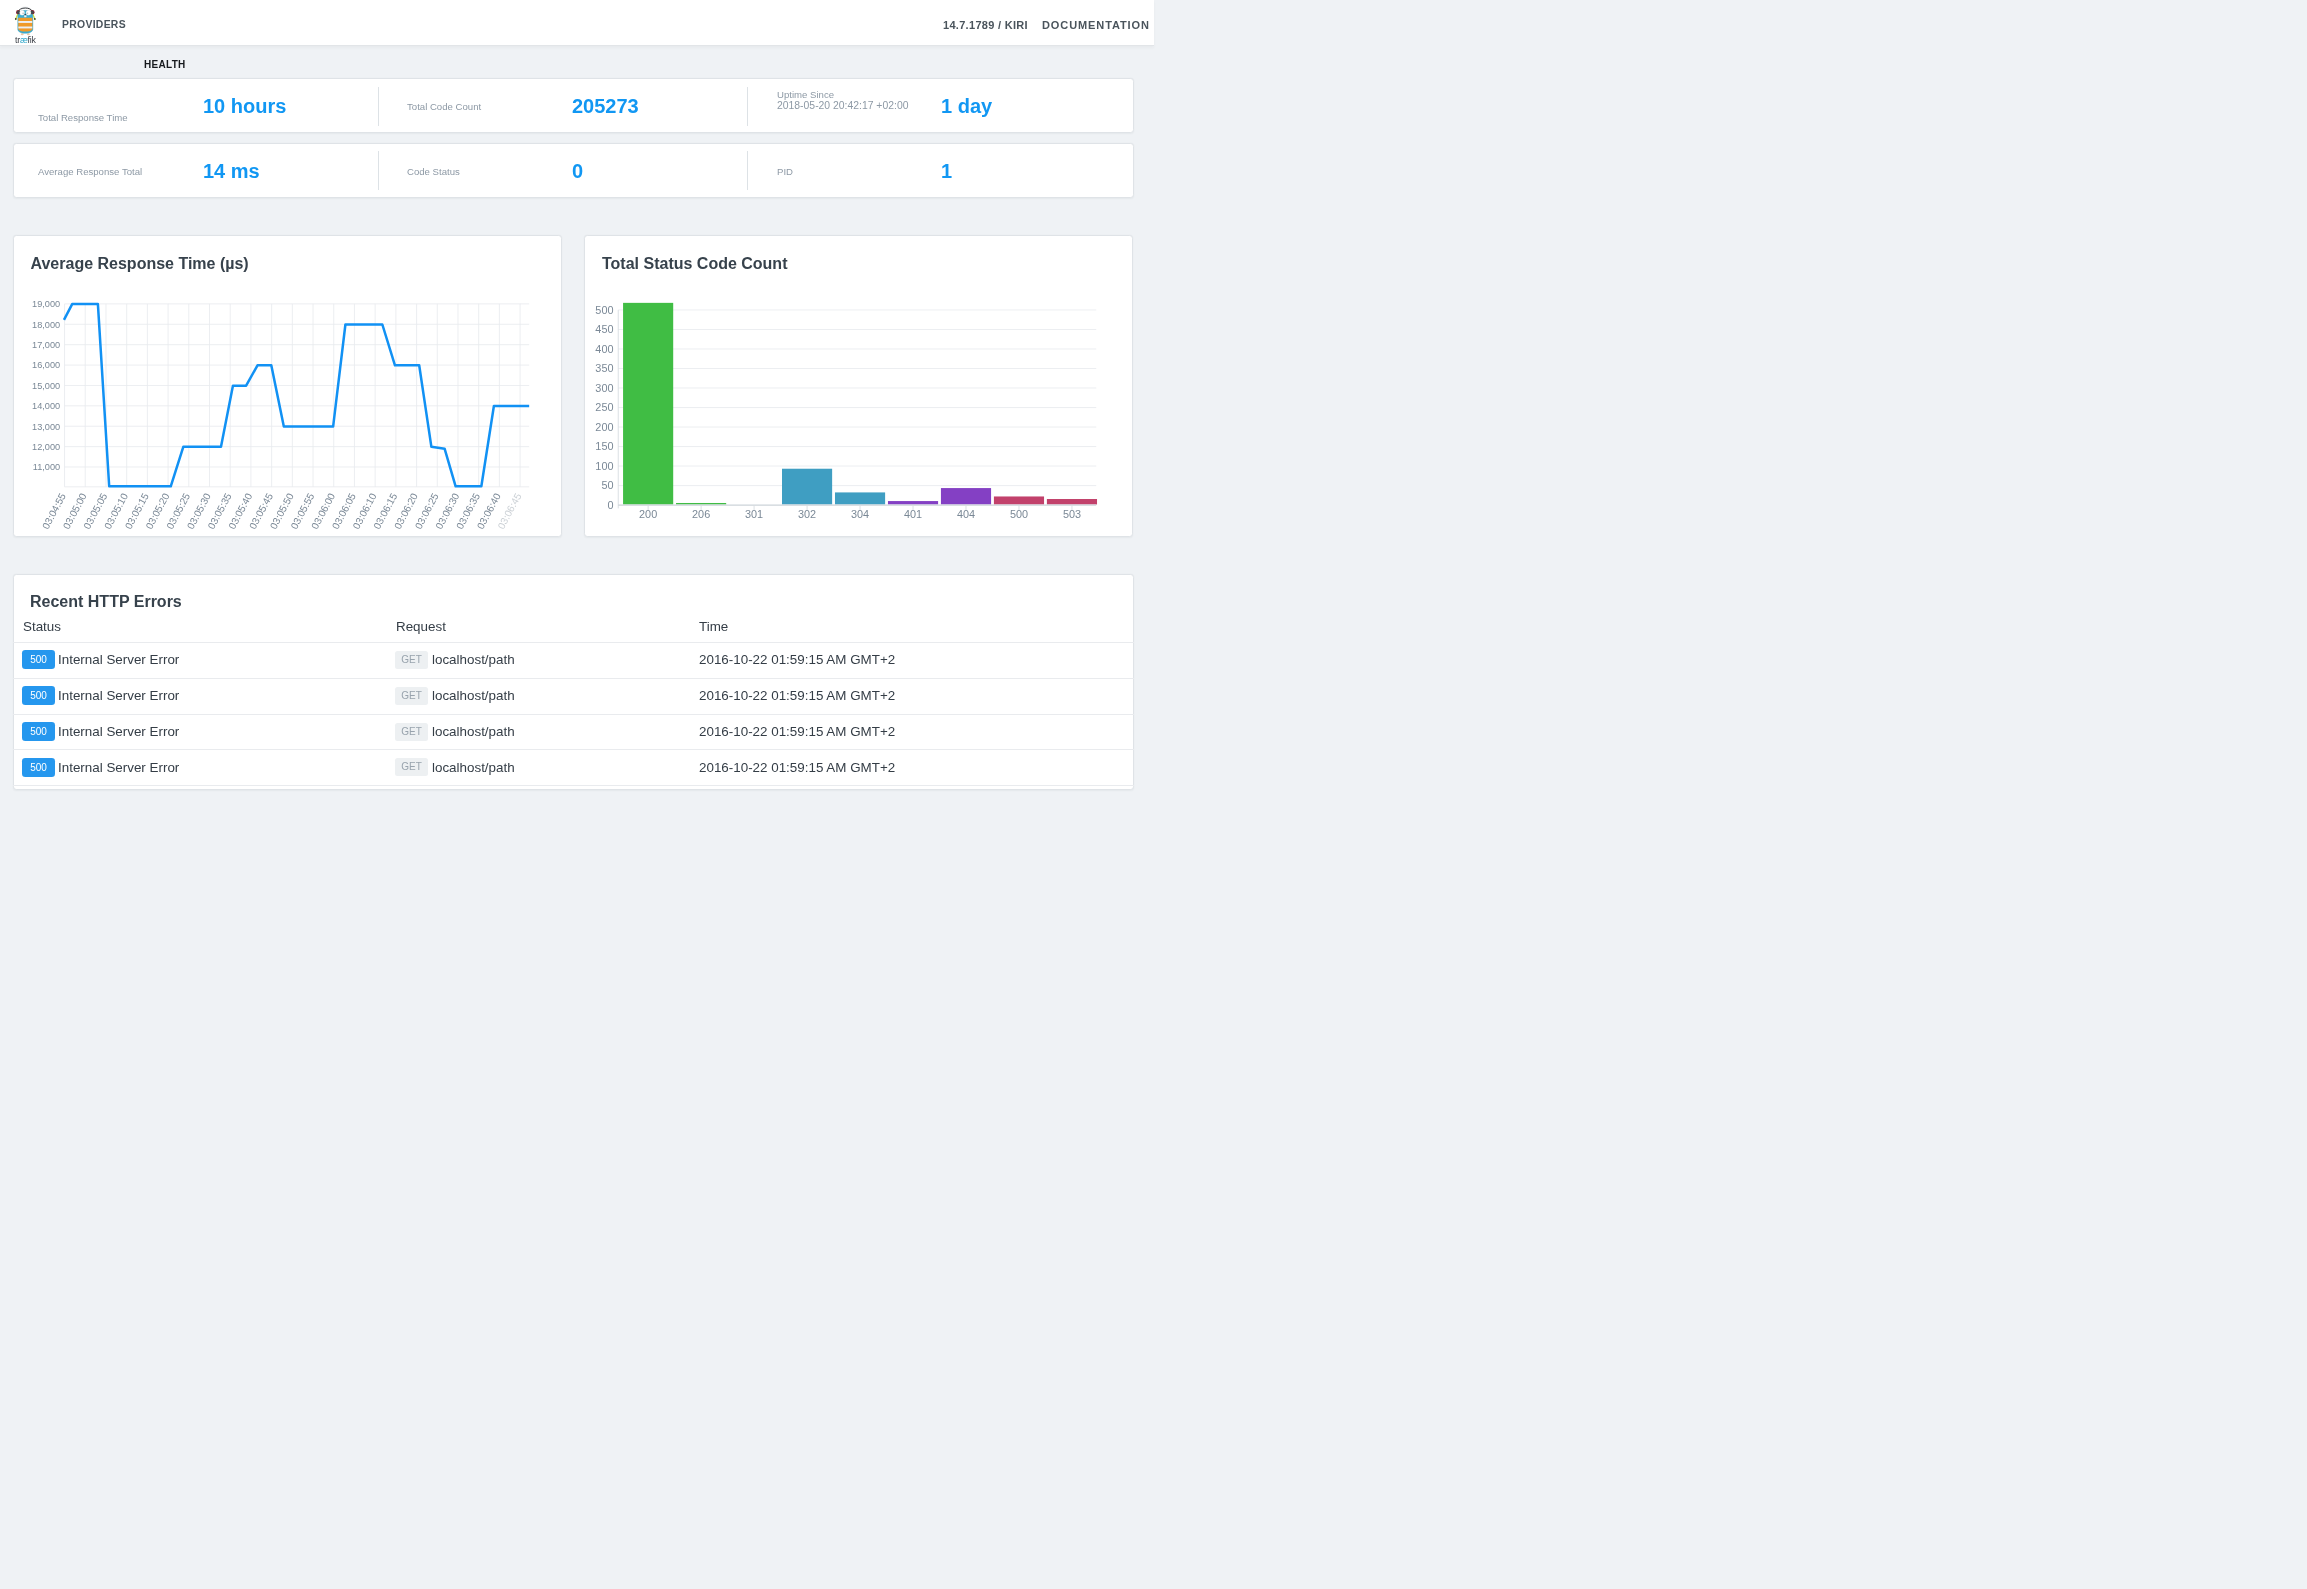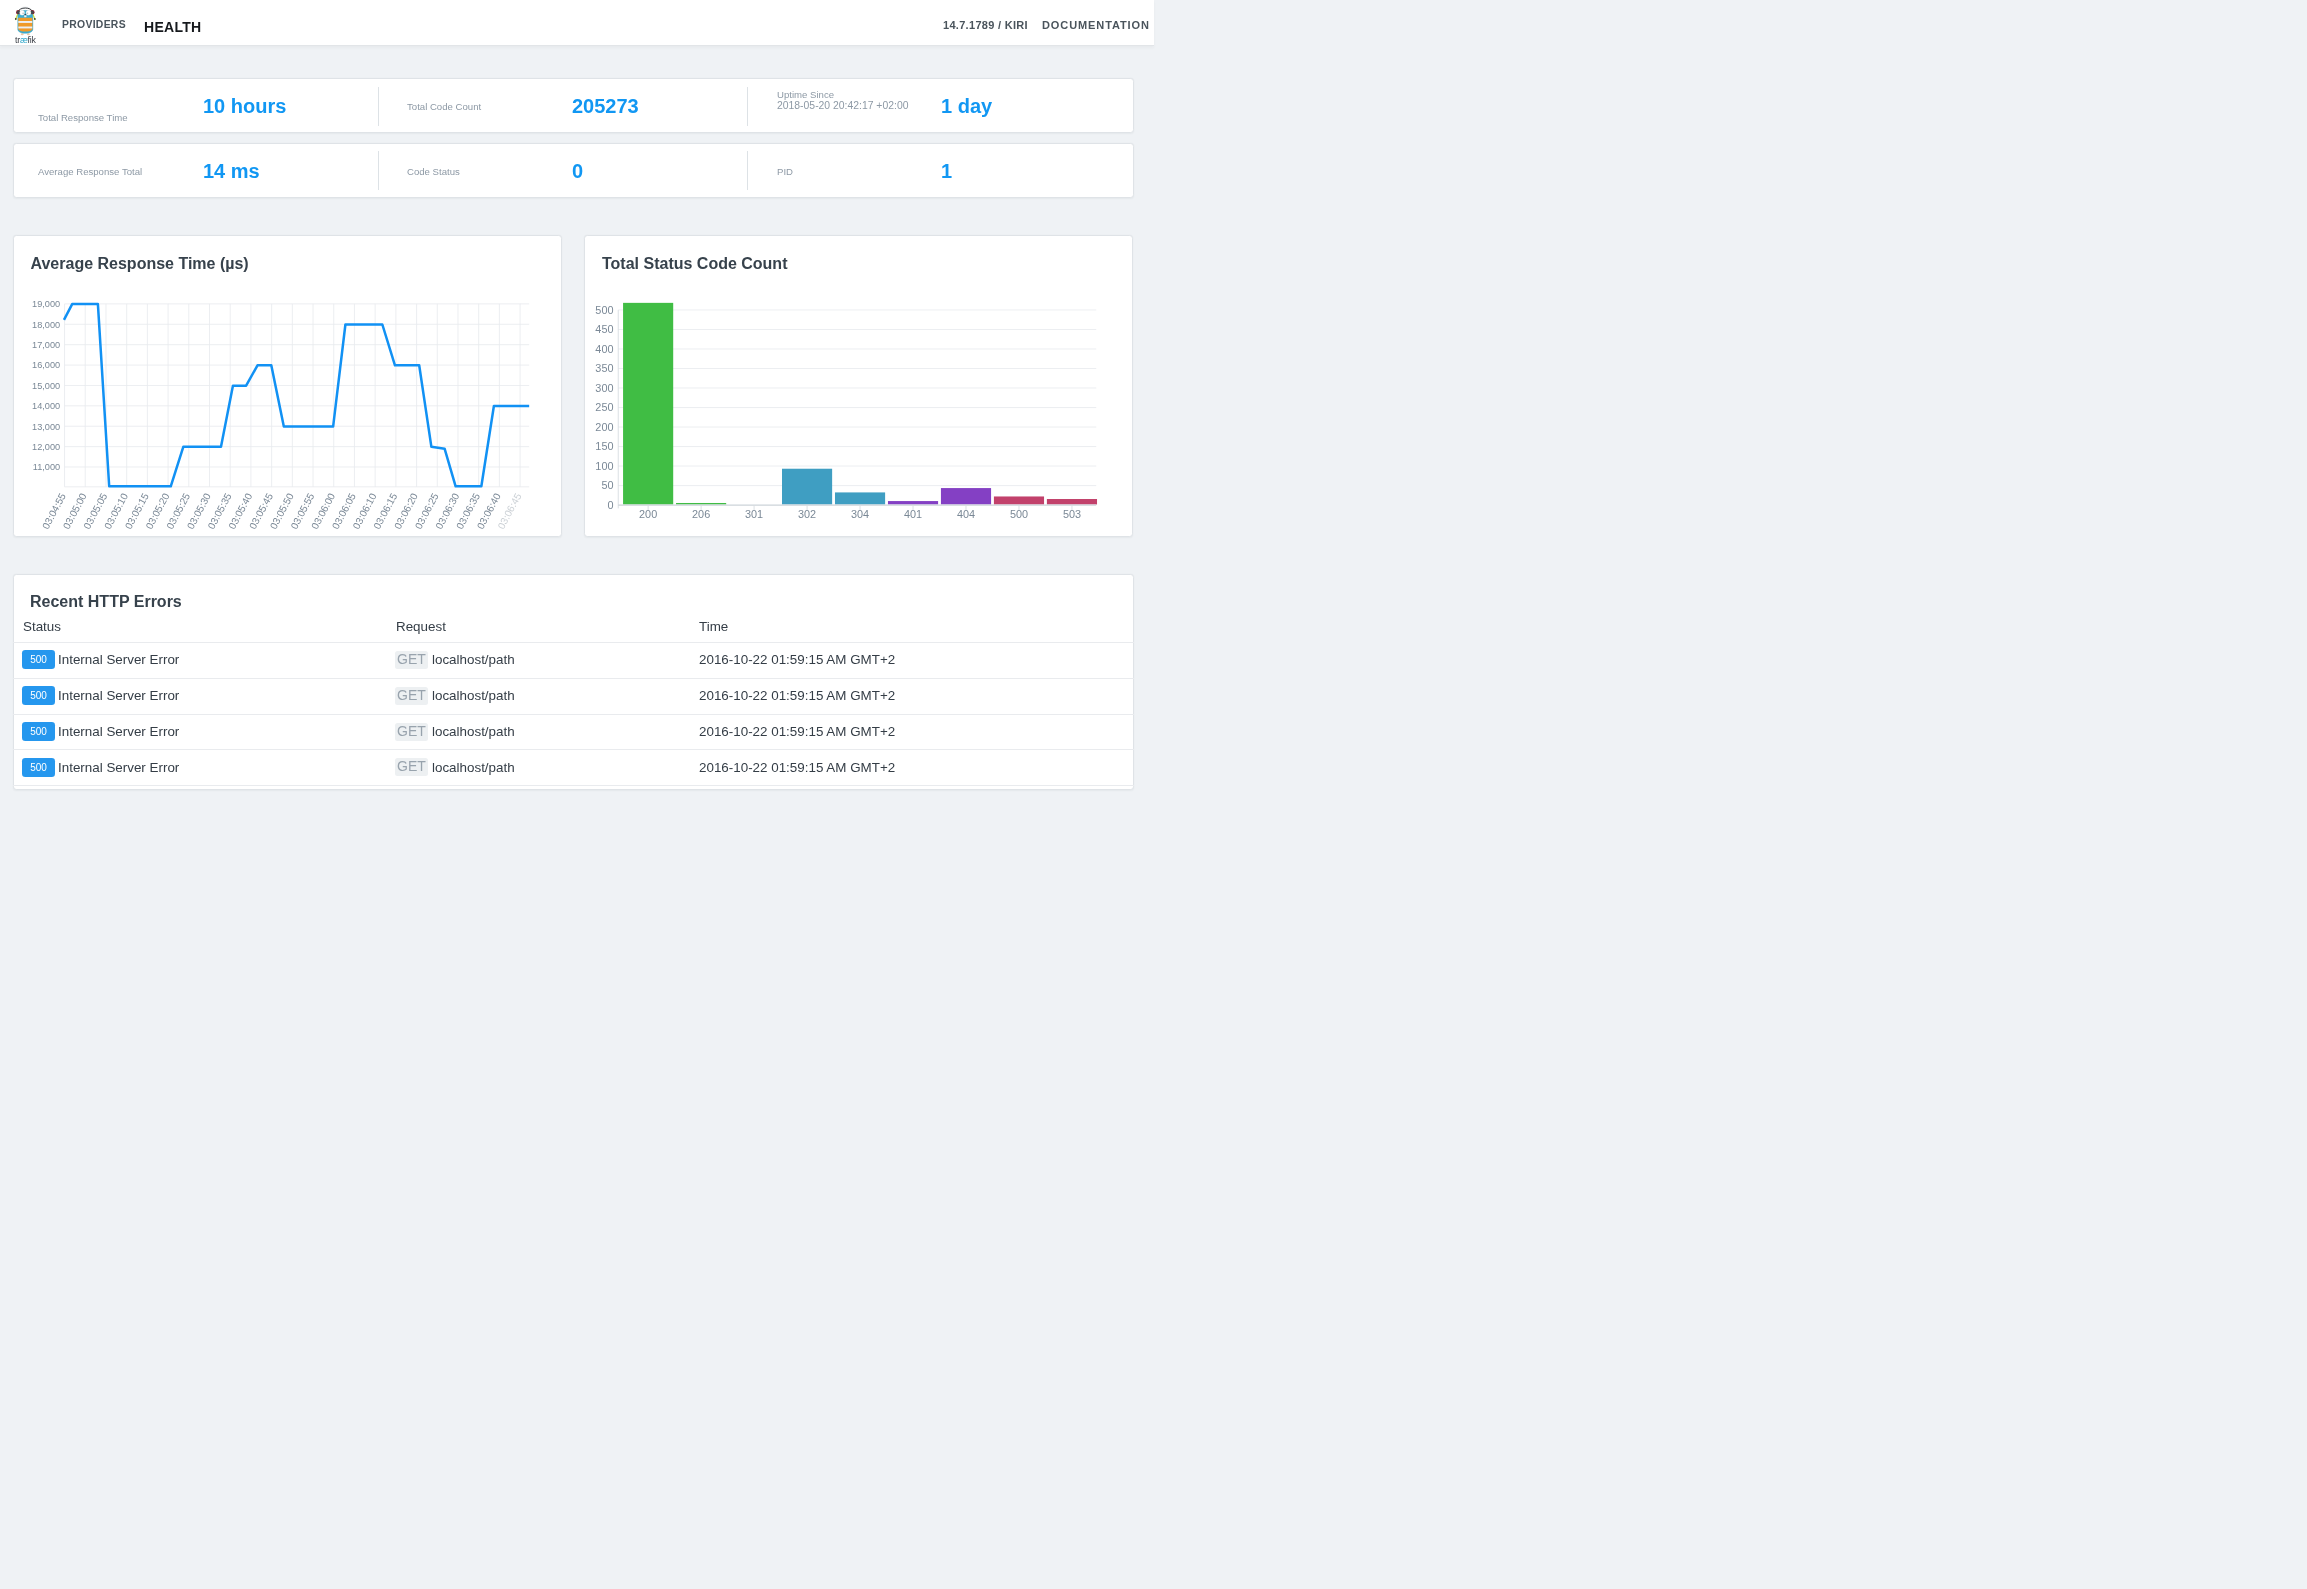--- a/index.html
+++ b/index.html
@@ -15,21 +15,21 @@
   box-shadow:0 0.8px 1.7px rgba(40,50,60,0.05); }
 .statlabel { position:absolute; font-size:9.6px; color:#8d99a5; }
 .statvalue { position:absolute; font-size:20px; font-weight:bold; color:#1197f3; text-align:left; }
 .vdiv { position:absolute; width:0.8px; background:#dde2e6; }
 .ctitle { position:absolute; font-size:16px; font-weight:bold; color:#37424c; }
 .th { position:absolute; font-size:13.4px; color:#343d46; }
 .td { position:absolute; font-size:13.4px; color:#343d46; }
 .badge { position:absolute; width:33px; height:19px; background:#2597ee; border-radius:3.3px;
   color:#fff; font-size:10px; text-align:center; line-height:19px; }
 .chip { position:absolute; width:33px; height:17.6px; background:#edf0f2; border-radius:2.5px;
-  color:#98a3ad; font-size:14px; text-align:center; line-height:17.6px; }
+  color:#98a3ad; font-size:10px; text-align:center; line-height:17.6px; }
 .rowline { position:absolute; left:12.5px; width:1121px; height:0.8px; background:#e9ebee; }
 </style>
 </head>
 <body>
 
 <div class="nav">
   <div class="logo"><svg width="22.6" height="30" viewBox="0 0 27 36">
 <g>
  <line x1="1.8" y1="16.2" x2="5.4" y2="7.6" stroke="#cfe23a" stroke-width="1.5" stroke-linecap="round"></line>
  <line x1="25.2" y1="16.2" x2="21.6" y2="7.6" stroke="#cfe23a" stroke-width="1.5" stroke-linecap="round"></line>
@@ -50,21 +50,21 @@
  <circle cx="9.7" cy="8.2" r="3" fill="#fff" stroke="#b6bdc2" stroke-width="0.3"></circle>
  <circle cx="17.3" cy="8.2" r="3" fill="#fff" stroke="#b6bdc2" stroke-width="0.3"></circle>
  <circle cx="10.9" cy="8.7" r="1" fill="#b9bec2"></circle>
  <circle cx="16.1" cy="8.7" r="1" fill="#b9bec2"></circle>
  <rect x="12.5" y="10" width="2" height="1.4" rx="0.7" fill="#26221f"></rect>
  <rect x="12.2" y="11.3" width="2.6" height="2" fill="#fff" stroke="#c9ced2" stroke-width="0.3"></rect>
  <line x1="13.5" y1="11.4" x2="13.5" y2="13.2" stroke="#d7dbde" stroke-width="0.4"></line>
 </g>
 </svg><div class="txt">tr<b>æ</b>fik</div></div>
   <div class="navlink" style="left:62px; color:#4a545c; font-size:10.4px;">PROVIDERS</div>
-  <div class="navlink" style="left:144px; color:#16191d; font-size:14px;">HEALTH</div>
+  <div class="navlink" style="left:144px; color:#16191d; font-size:10px;margin-top:40px;">HEALTH</div>
   <div class="navlink" style="left:943px;">14.7.1789 / KIRI</div>
   <div class="navlink" style="left:1042px; letter-spacing:0.9px;">DOCUMENTATION</div>
 </div>
 
 <div class="card" style="left:12.5px; top:78px; width:1121px; height:55px;"></div>
 <div class="statlabel" style="left:38px; top:112px;">Total Response Time</div>
 <div class="statvalue" style="left:203px; top:95px; width:167px;">10 hours</div>
 <div class="vdiv" style="left:378px; top:87px; height:39px;"></div>
 <div class="statlabel" style="left:407px; top:101px;">Total Code Count</div>
 <div class="statvalue" style="left:572px; top:95px; width:167px;">205273</div>

